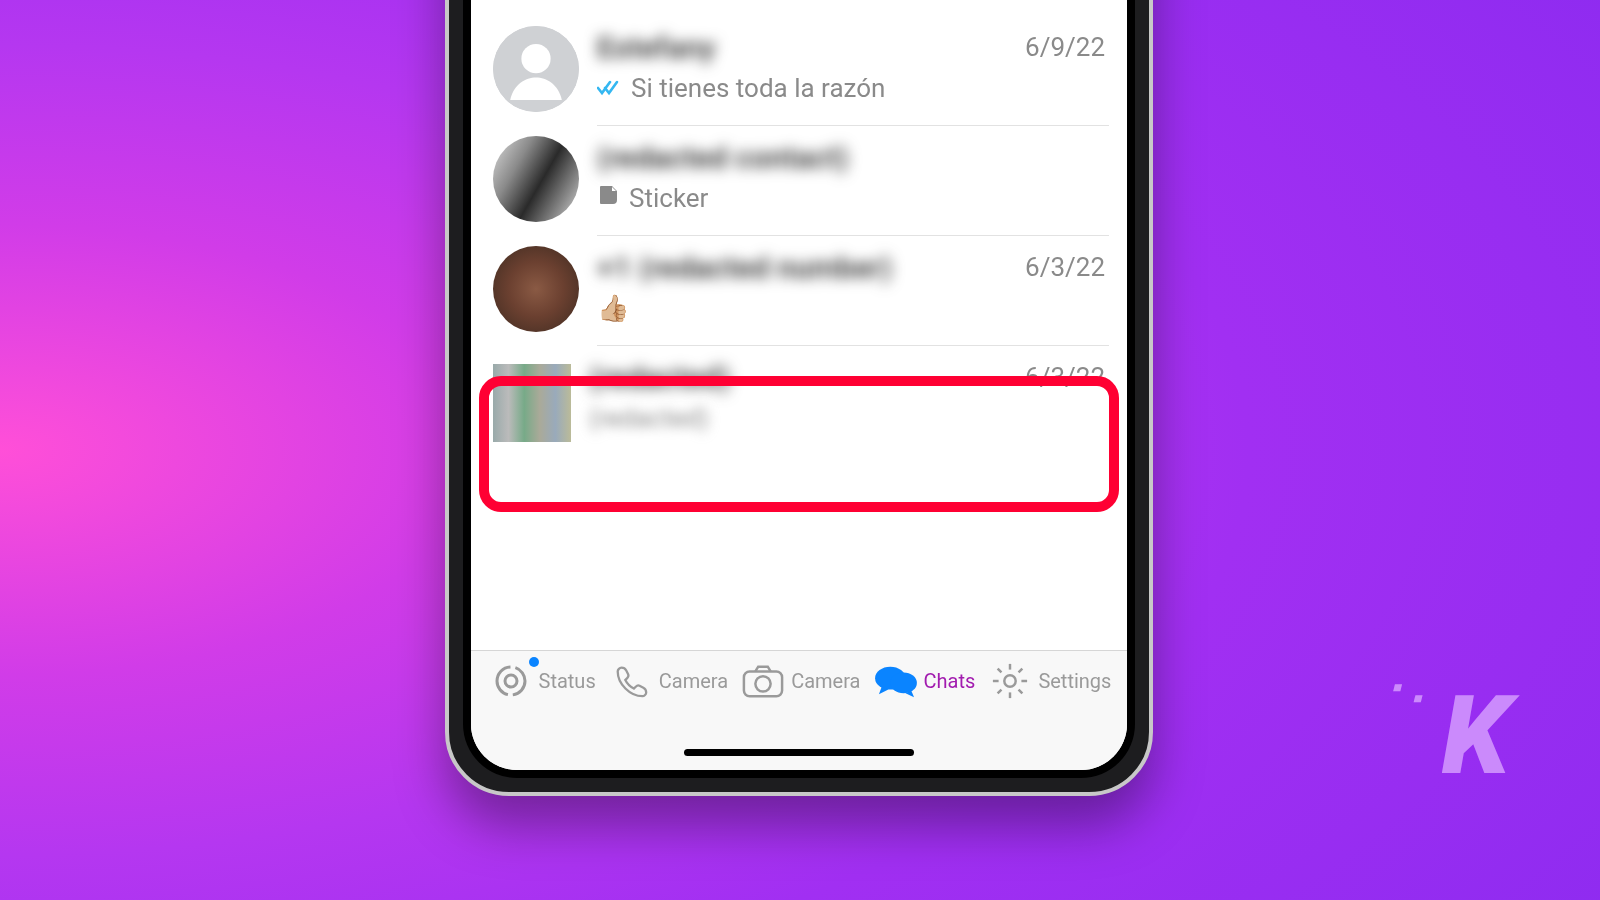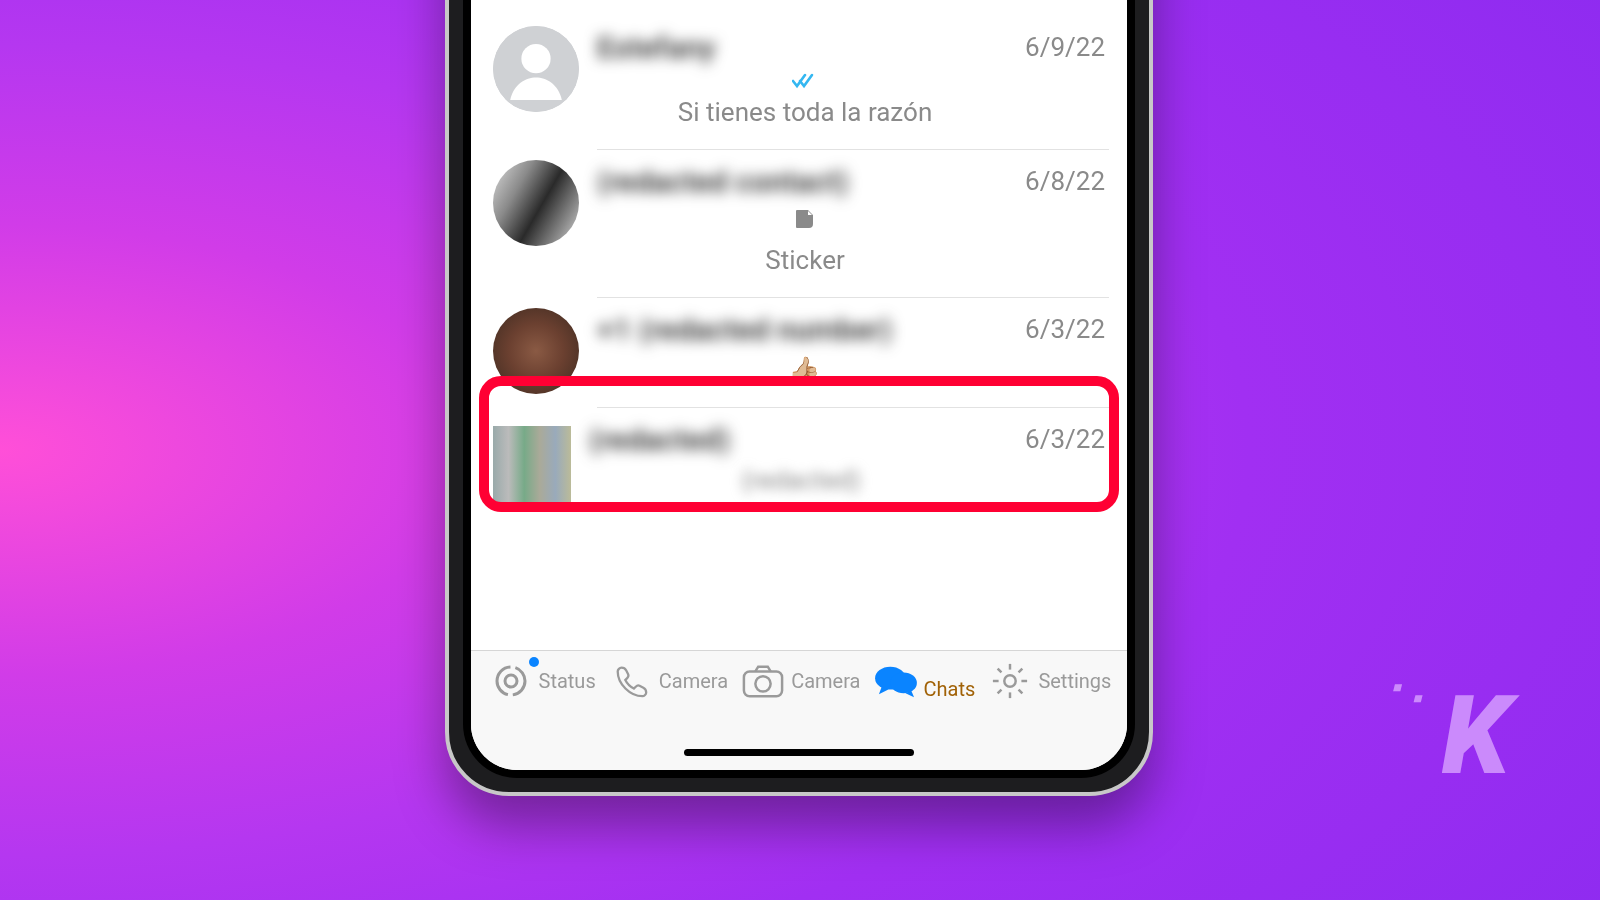--- a/index.html
+++ b/index.html
@@ -37,39 +37,39 @@
   .chat-row.no-div .right{border-bottom:none;}
   .avatar{width:86px;height:86px;border-radius:50%;background:#cfd1d4;flex-shrink:0;display:flex;align-items:center;justify-content:center;overflow:hidden;}
   .avatar svg{width:86px;height:86px;}
   .avatar.pix{background:#bbb;}
   .avatar.pix1{background:linear-gradient(120deg,#ddd 0%,#8a8a8a 30%,#2a2a2a 55%,#8a8a8a 80%,#ddd 100%);}
   .avatar.pix2{background:radial-gradient(circle at 50% 50%,#8a5a44 0%,#6b4030 45%,#3c2a20 100%);}
   .avatar.pix3{border-radius:0;width:78px;height:78px;margin-top:8px;background:linear-gradient(90deg,#9aa 0%,#bbb 20%,#7a8 40%,#aa9 60%,#9ab 80%,#bb9 100%);}
   .info{flex:1;min-width:0;}
   .name{font-size:30px;font-weight:600;color:#000;letter-spacing:.2px;white-space:nowrap;}
   .name.blur{filter:blur(7px);color:#333;}
-  .snippet{font-size:26px;color:#8a8a8a;margin-top:8px;display:flex;align-items:center;gap:8px;flex-direction:column;}
+  .snippet{font-size:26px;color:#8a8a8a;margin-top:8px;display:flex;align-items:center;gap:8px;}
   .snippet.blur-text{filter:blur(6px);}
   .date{font-size:26px;color:#8a8a8a;white-space:nowrap;padding-top:2px;}
   .emoji{font-size:26px;}
   .ticks{display:inline-flex;align-items:center;}
   .ticks svg{width:26px;height:16px;display:block;}
 
   
   .highlight-box{
     position:absolute;left:8px;right:8px;top:500px;height:136px;
     border:10px solid #ff0033;border-radius:22px;pointer-events:none;
   }
 
   
   .tabbar{
     height:120px;border-top:1px solid #d6d6d6;display:flex;justify-content:space-around;align-items:flex-start;padding:10px 10px 0 10px;background:#f8f8f8;
   }
   .tab-item{display:flex;flex-direction:row;align-items:center;gap:4px;color:#9a9a9a;}
-  .tab-item.active{color:#a16207;align-items:flex-end;}
+  .tab-item.active{color:#a21caf;}
   .tab-item .icon{height:40px;width:48px;display:flex;align-items:center;justify-content:center;}
   .tab-item .lbl{font-size:20px;}
   .home-indicator{position:absolute;bottom:14px;left:50%;transform:translateX(-50%);width:230px;height:7px;border-radius:4px;background:#000;}
 
   
   .logo{position:absolute;right:24px;bottom:16px;font-size:110px;font-weight:900;font-style:italic;color:rgba(220,170,255,.75);letter-spacing:-6px;}
   .logo::before{content:"⠁⠂";position:absolute;left:-60px;top:8px;font-size:40px;color:rgba(220,170,255,.75);}
 
   .status-dot{position:absolute;top:-4px;right:-4px;width:10px;height:10px;border-radius:50%;background:#0a84ff;}
 </style>
@@ -116,21 +116,20 @@
                 <div class="name blur">(redacted contact)</div>
                 <div class="snippet">
                   <span>
                     <svg width="24" height="24" viewBox="0 0 24 24">
                         <path fill="#8a8a8a" d="M4 3h11l5 5v9a4 4 0 0 1-4 4H4a1 1 0 0 1-1-1V4a1 1 0 0 1 1-1zm11 1v4h4"></path>
                       </svg>
                   </span>
                   <span>Sticker</span>
                 </div>
               </div>
-              <div class="date">6/8/22</div>
             </div>
           </div>
 
           <div class="chat-row">
             <div class="avatar pix pix2"></div>
             <div class="right">
               <div class="info">
                 <div class="name blur">+1 (redacted number)</div>
                 <div class="snippet">
                   <span class="emoji">👍🏼</span>

